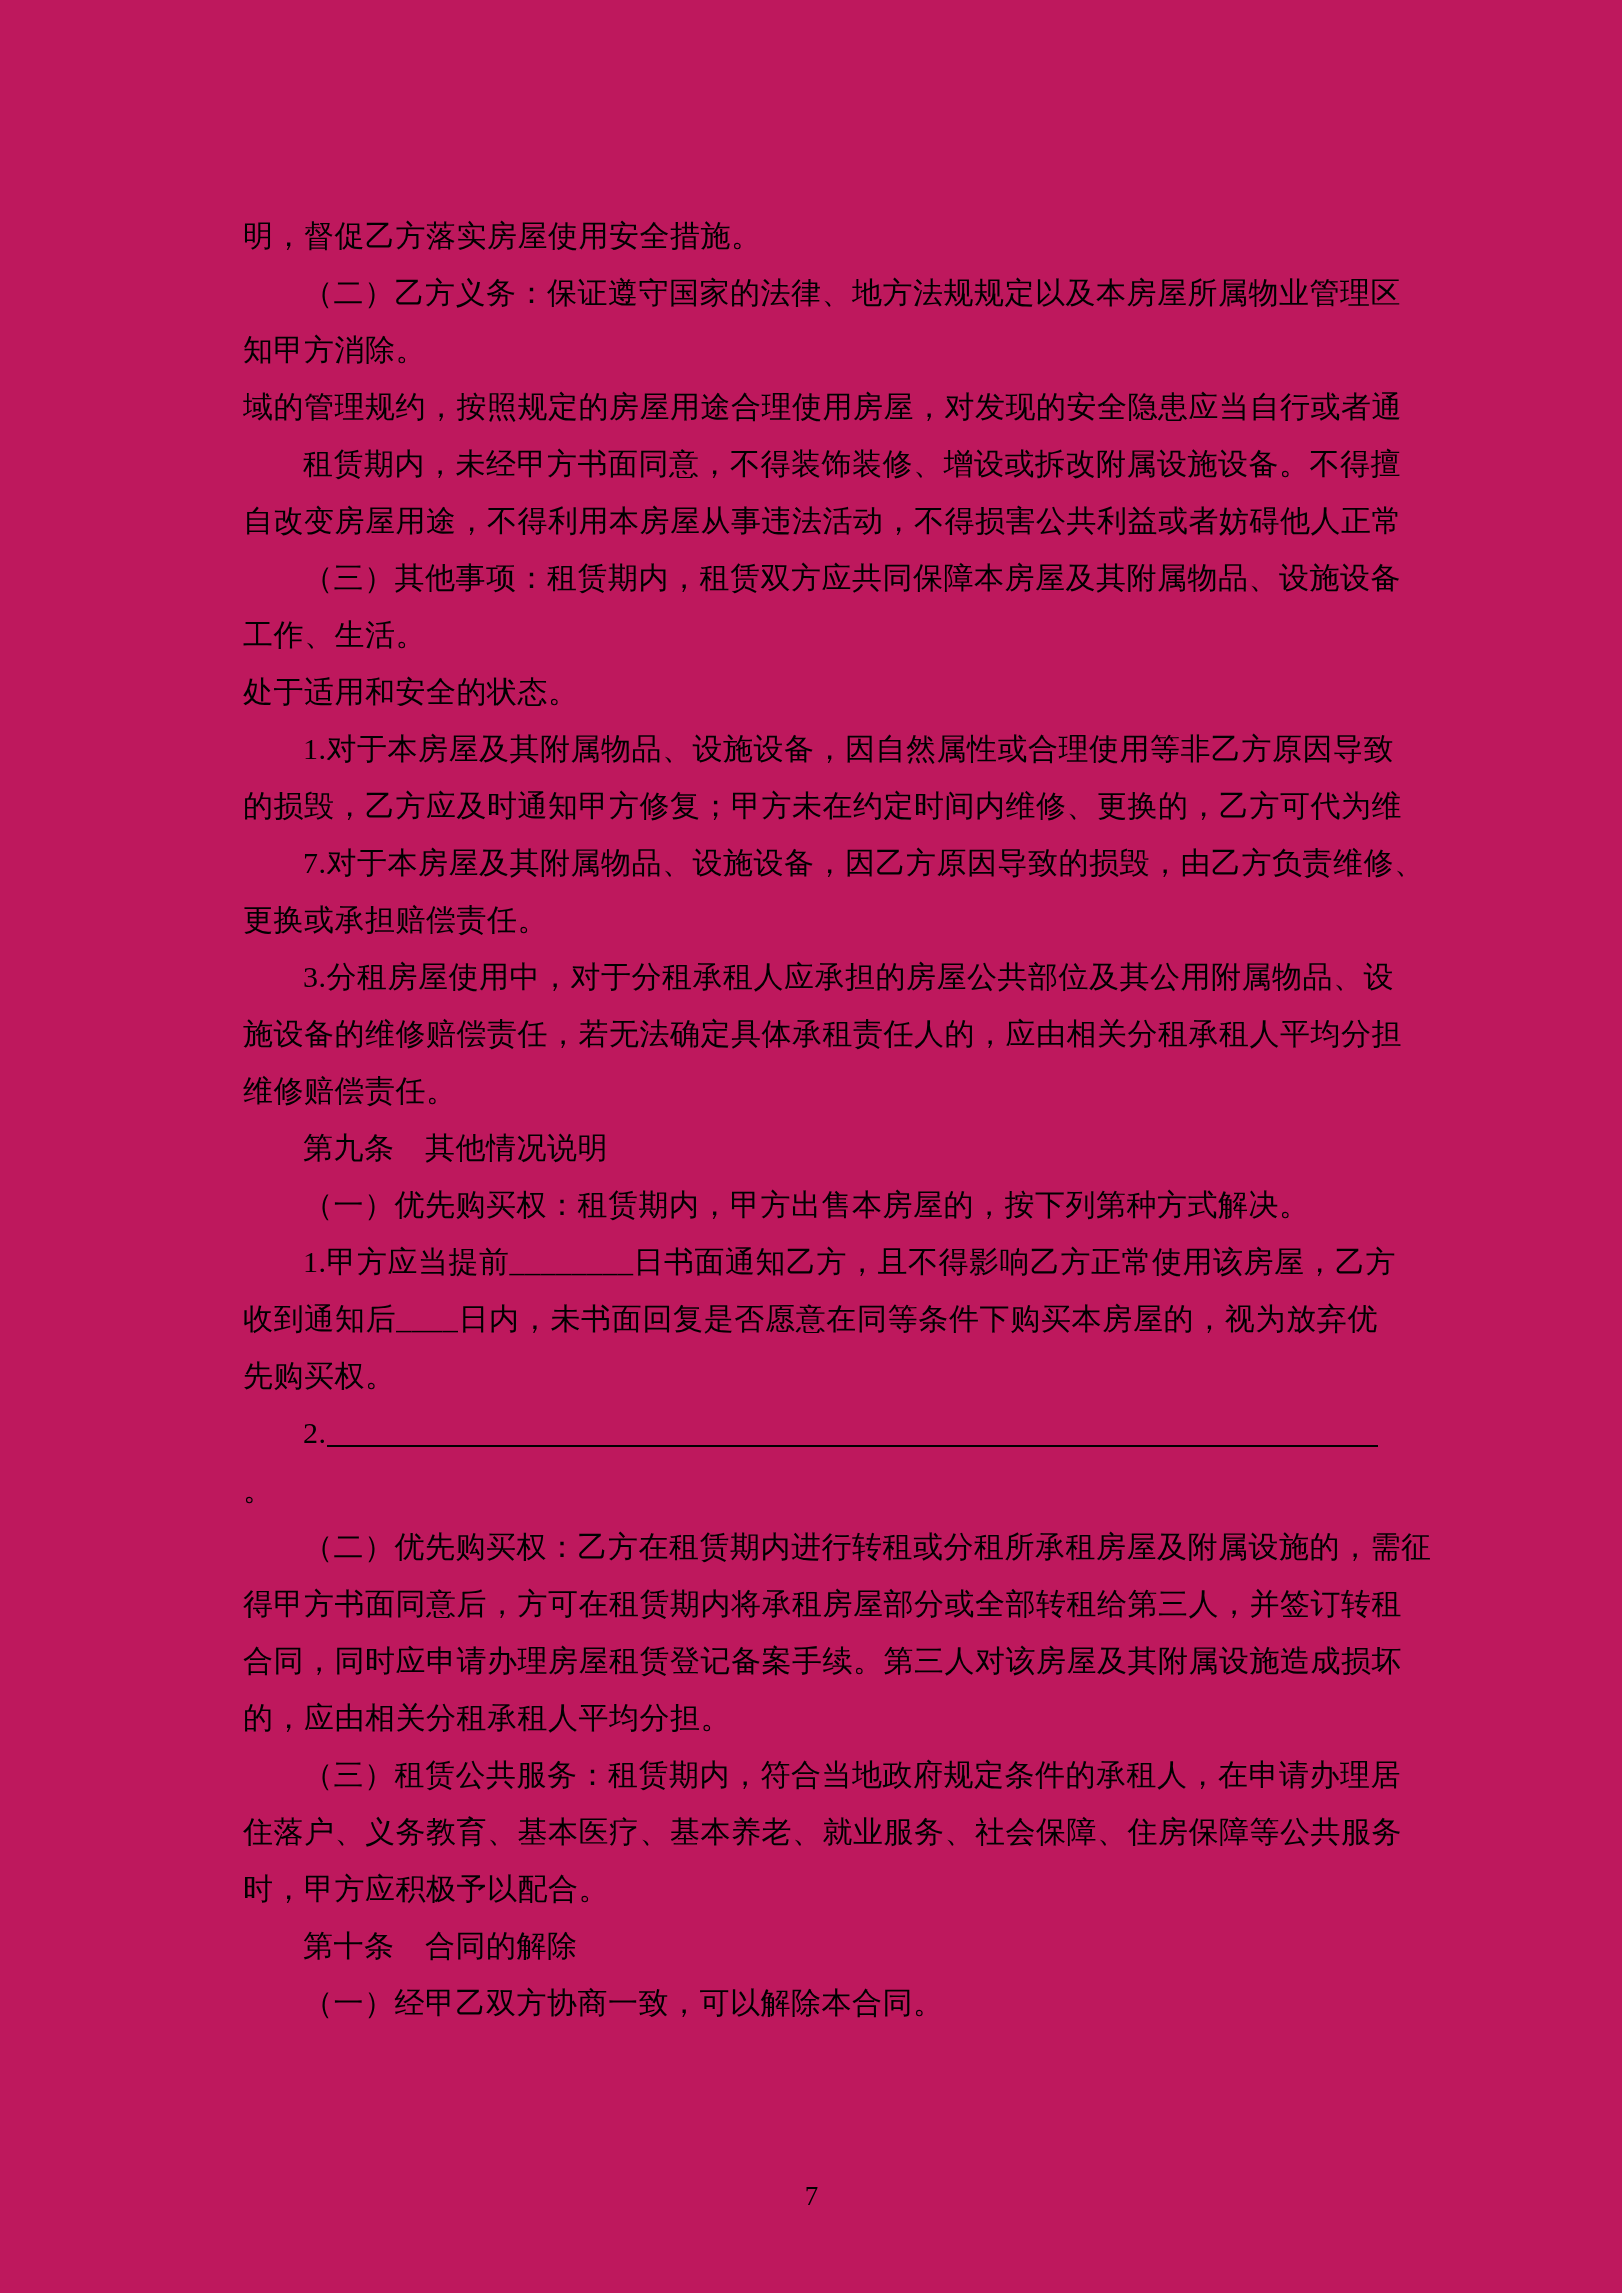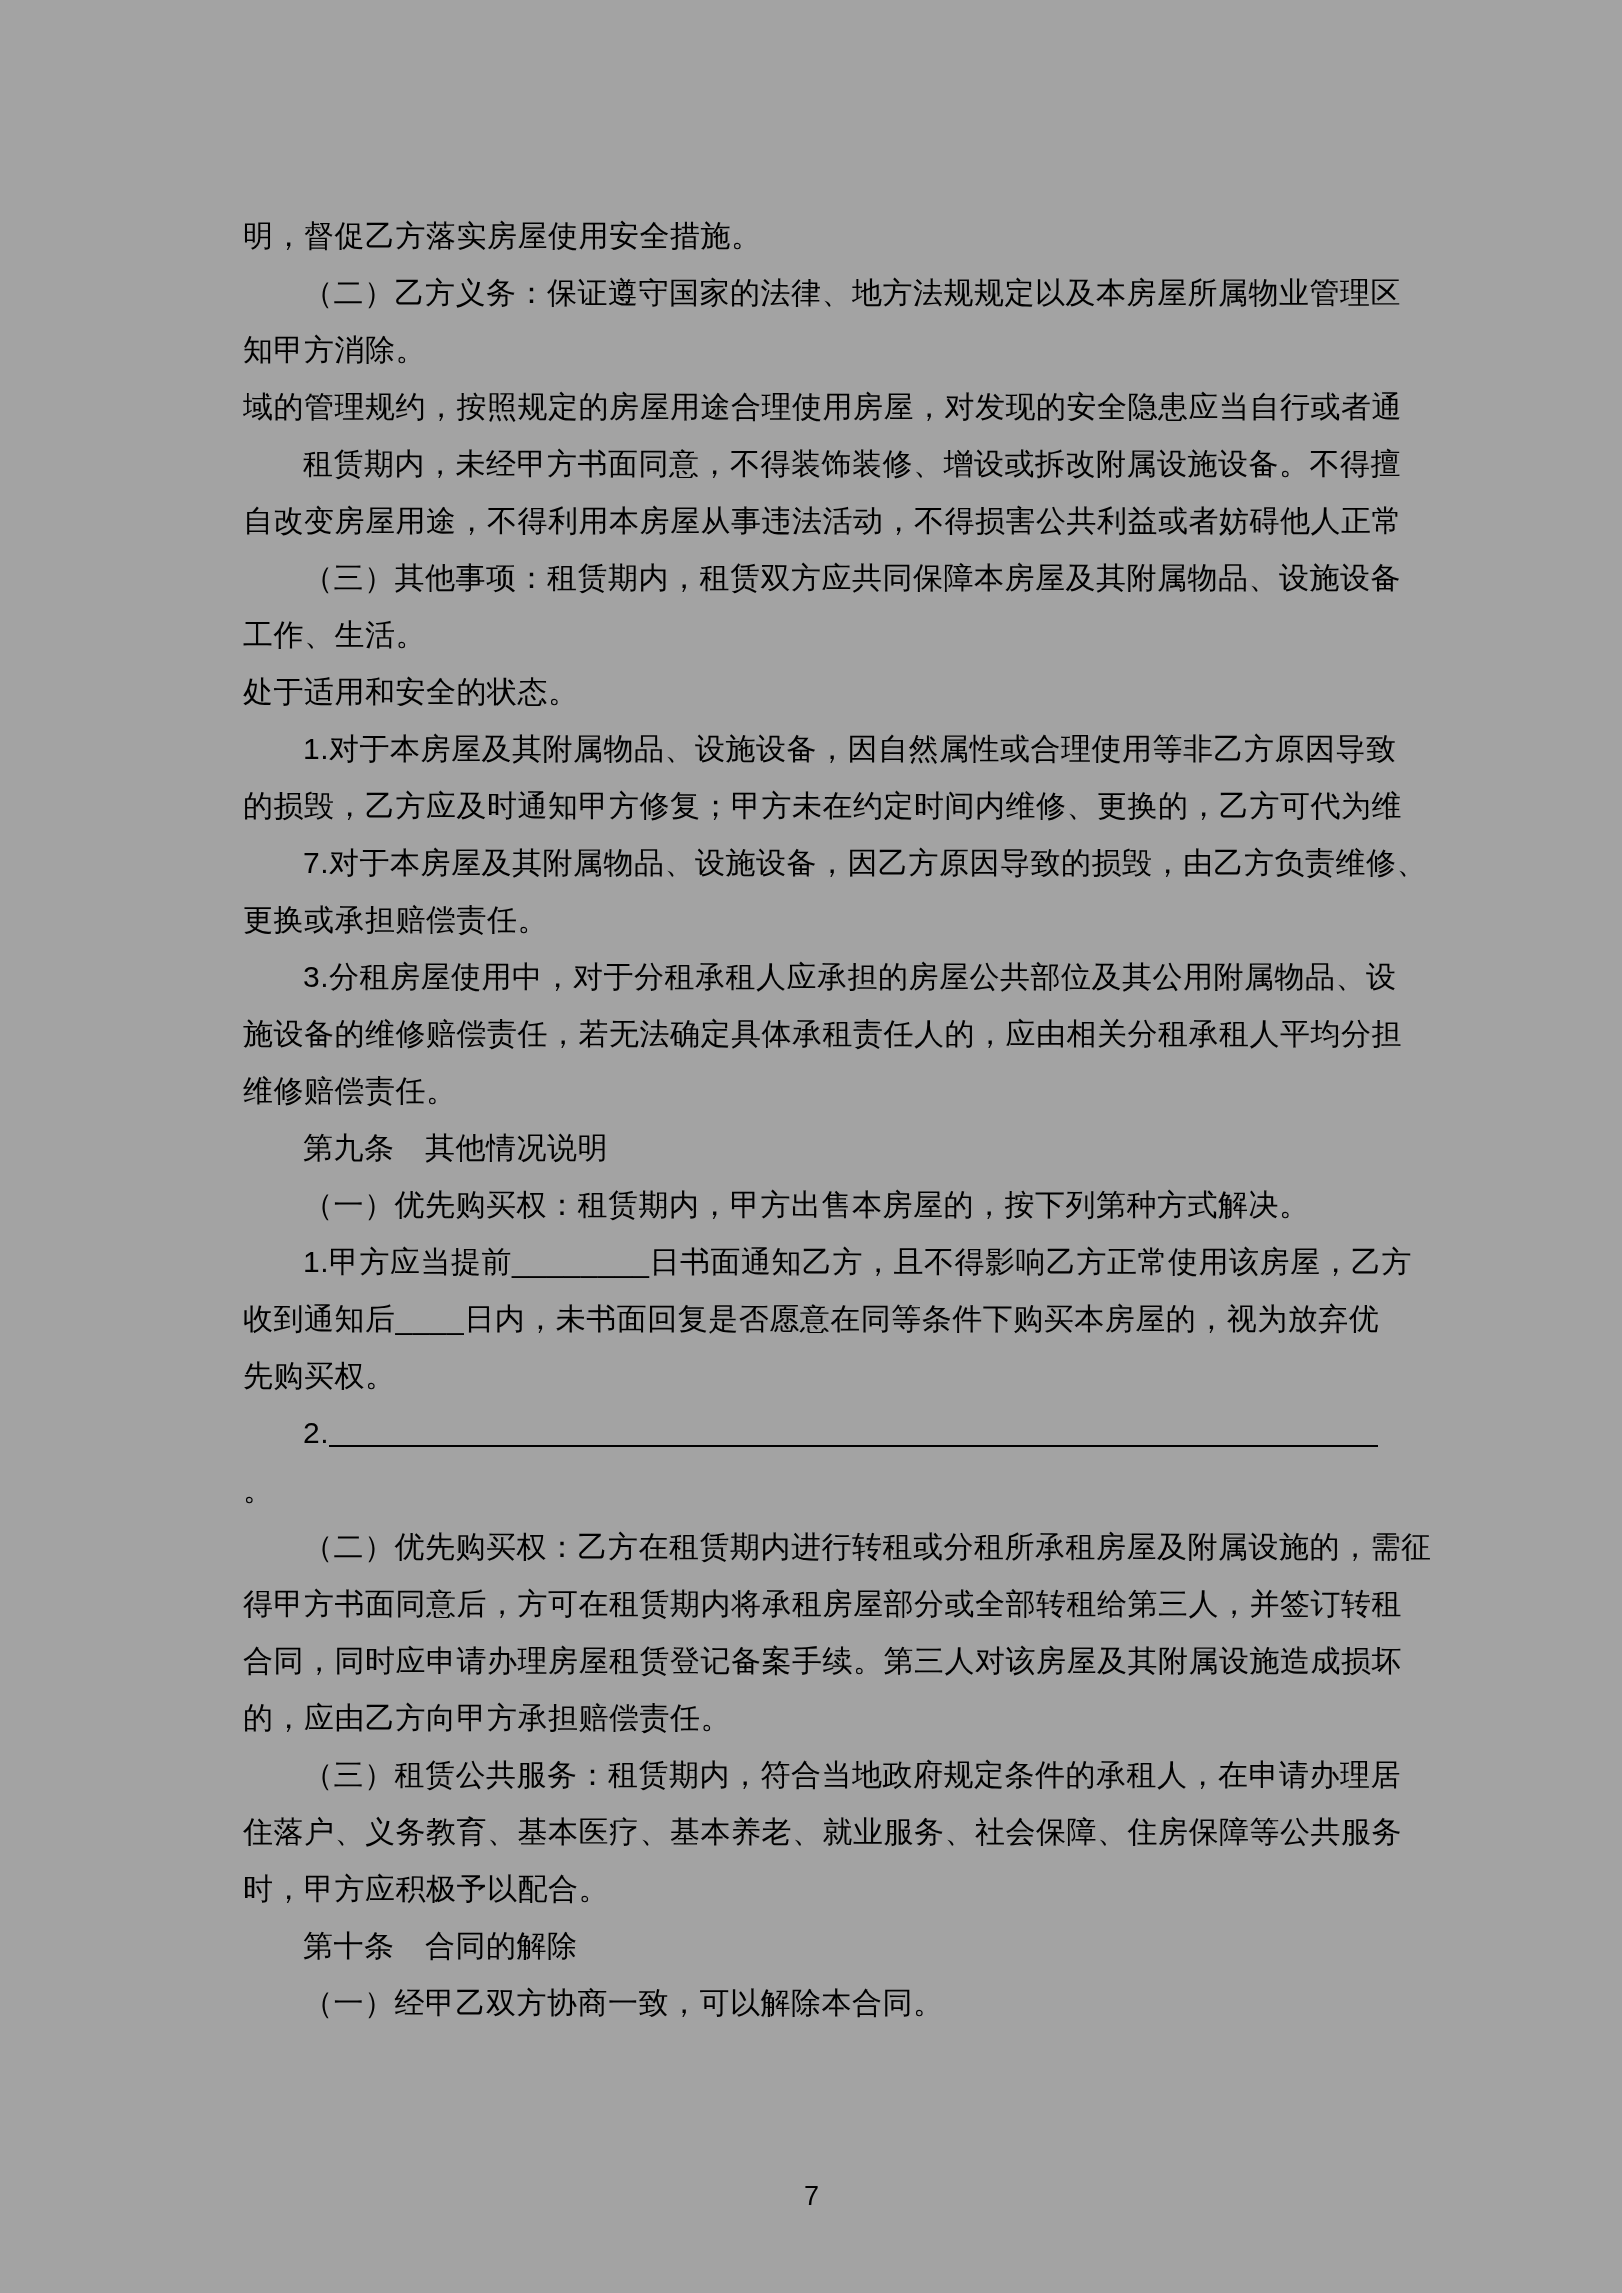--- a/index.html
+++ b/index.html
@@ -4,23 +4,23 @@
 <style>
   html, body {
     margin: 0;
     padding: 0;
     background: #ffffff;
   }
   .page {
     position: relative;
     width: 1623px;
     height: 2294px;
-    background: #a3a3a3;
+    background: #be185d;
     color: #000000;
-    font-family: Liberation Sans, sans-serif;
+    font-family: Liberation Serif, serif;
     overflow: hidden;
   }
   .doc {
     position: absolute;
     left: 243px;
     top: 207px;
     width: 1135px;
     font-size: 30px;
   }
   .line {
@@ -87,21 +87,21 @@
       <div class="line just">收到通知后____日内，未书面回复是否愿意在同等条件下购买本房屋的，视为放弃优</div>
       <div class="line">先购买权。</div>
       <div class="line indent fill-row">
         <span class="prefix">2.</span>
         <span class="fill"></span>
       </div>
       <div class="line">。</div>
       <div class="line indent just">（二）优先购买权：乙方在租赁期内进行转租或分租所承租房屋及附属设施的，需征</div>
       <div class="line just">得甲方书面同意后，方可在租赁期内将承租房屋部分或全部转租给第三人，并签订转租</div>
       <div class="line just">合同，同时应申请办理房屋租赁登记备案手续。第三人对该房屋及其附属设施造成损坏</div>
-      <div class="line">的，应由乙方向甲方承担赔偿责任。</div>
+      <div class="line">的，应由相关分租承租人平均分担。</div>
       <div class="line indent just">（三）租赁公共服务：租赁期内，符合当地政府规定条件的承租人，在申请办理居</div>
       <div class="line just">住落户、义务教育、基本医疗、基本养老、就业服务、社会保障、住房保障等公共服务</div>
       <div class="line">时，甲方应积极予以配合。</div>
       <div class="line indent">第十条　合同的解除</div>
       <div class="line indent">（一）经甲乙双方协商一致，可以解除本合同。</div>
     </div>
   <div class="footer">7</div>
 </div>
 
 

